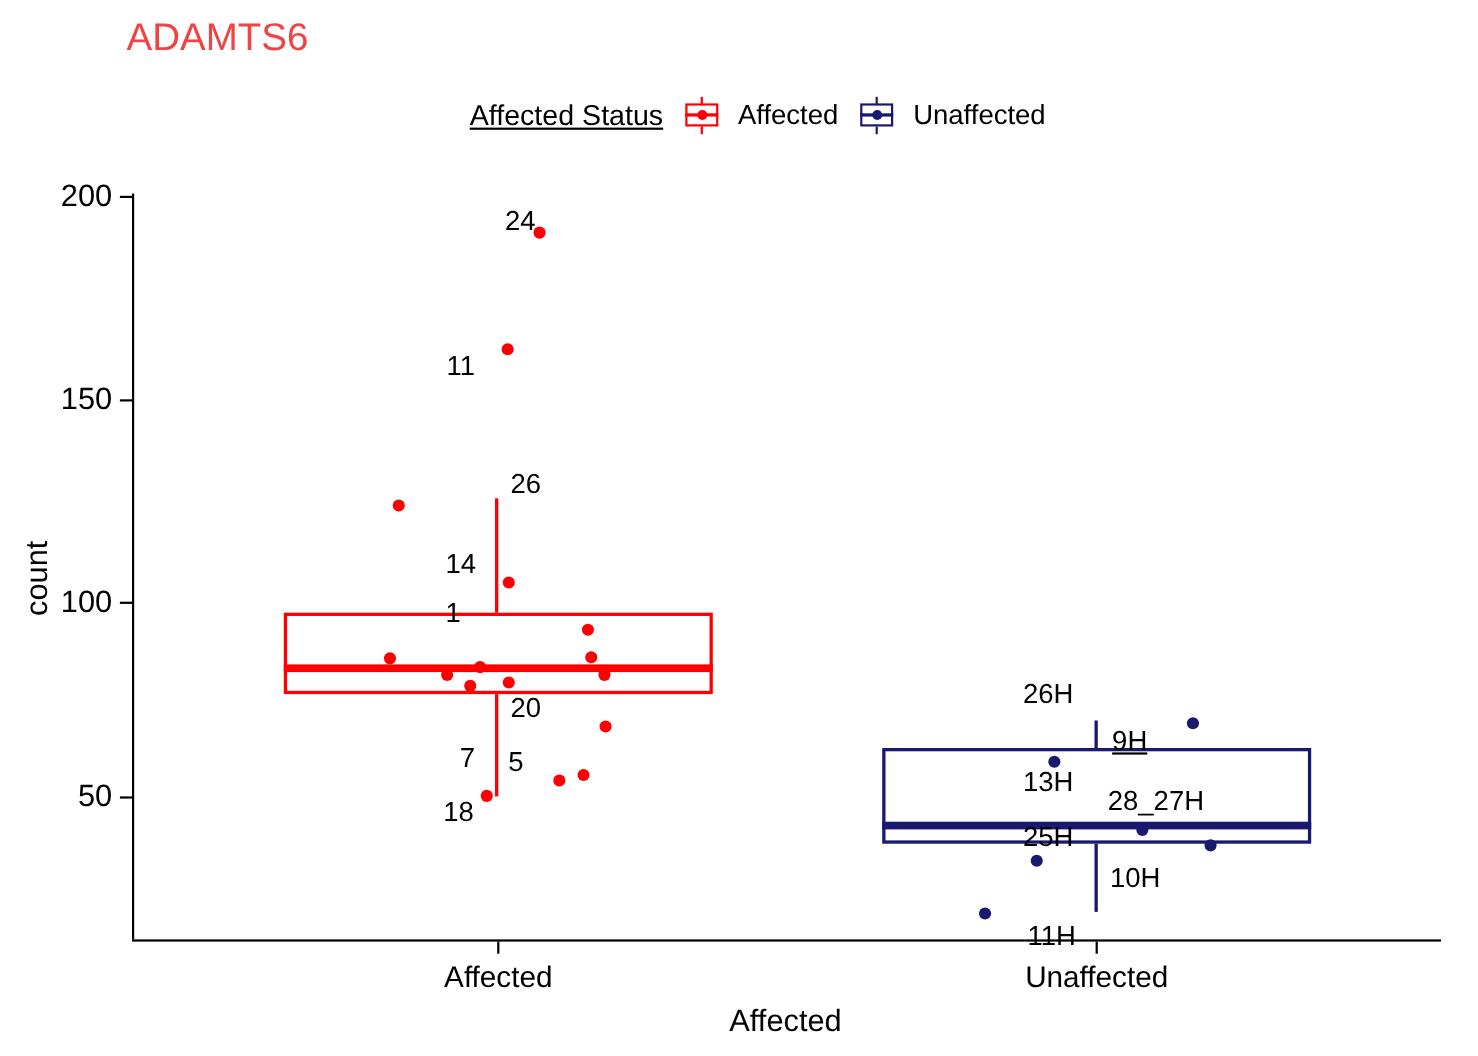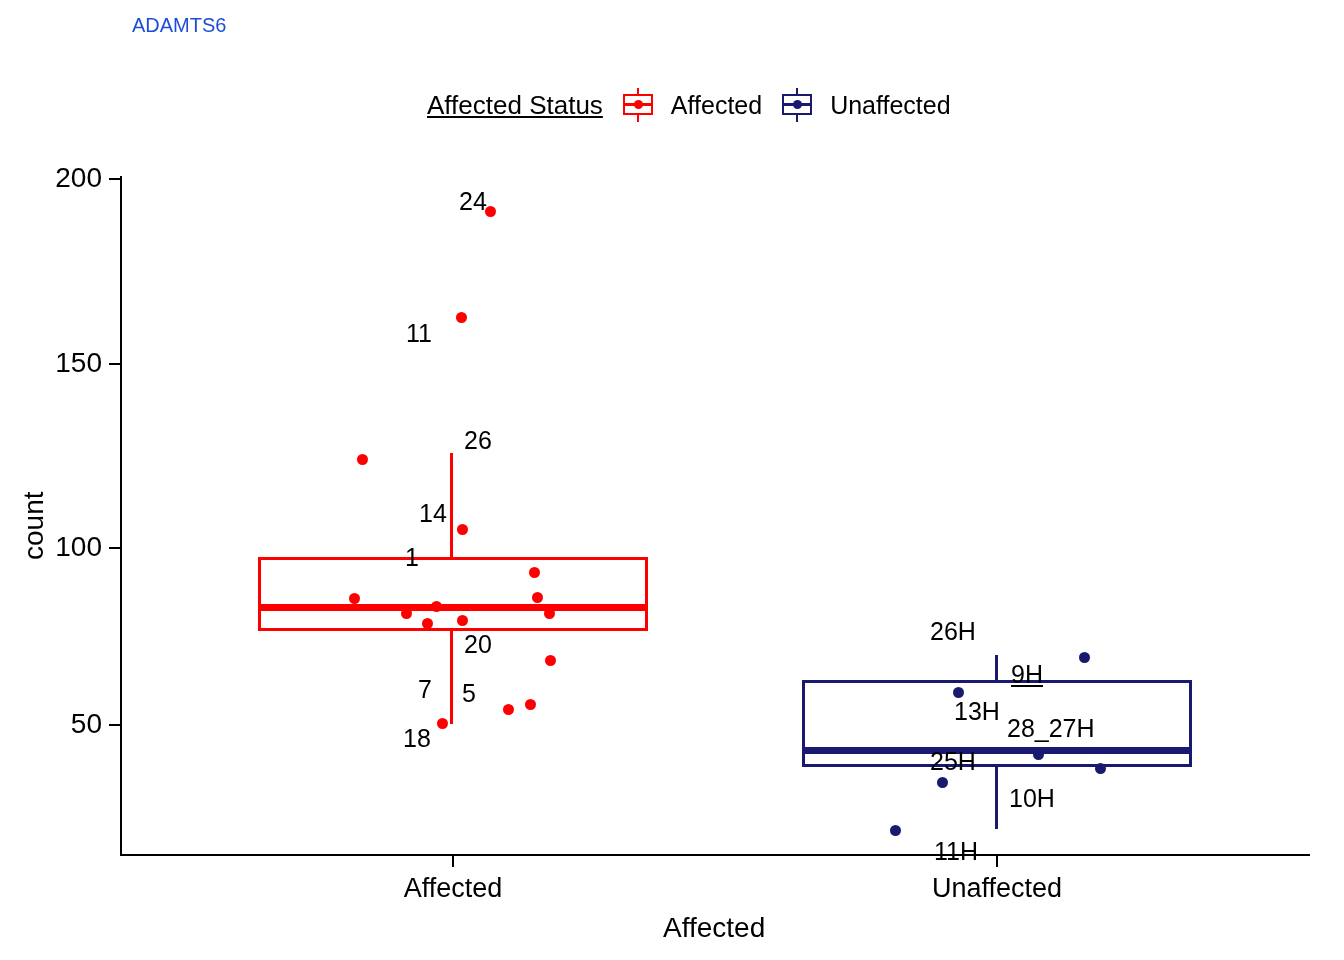--- a/index.html
+++ b/index.html
@@ -14,24 +14,24 @@
     color: #000000;
     overflow: hidden;
   }
   #plot-root {
     position: relative;
     width: 1344px;
     height: 960px;
   }
   .plot-title {
     position: absolute;
-    left: 132px;
+    left: 115px;
     top: 14px;
-    font-size: 20px;
-    color: #1d4ed8;
+    font-size: 35px;
+    color: #ef4444;
     white-space: nowrap;
   }
   
   .legend {
     position: absolute;
     left: 427px;
     top: 88px;
     display: flex;
     align-items: center;
     gap: 14px;
@@ -240,27 +240,27 @@
   <div class="point" style="left:1084px; top:657px; background:#191970;"></div>
   <div class="point" style="left:958px; top:692px; background:#191970;"></div>
   <div class="point" style="left:1038px; top:754px; background:#191970;"></div>
   <div class="point" style="left:1100px; top:768px; background:#191970;"></div>
   <div class="point" style="left:942px; top:782px; background:#191970;"></div>
   <div class="point" style="left:895px; top:830px; background:#191970;"></div>
 
   <div class="plabel" style="left:459px; top:187px;">24</div>
   <div class="plabel" style="left:406px; top:319px;">11</div>
   <div class="plabel" style="left:464px; top:426px;">26</div>
-  <div class="plabel" style="left:419px; top:499px;">14</div>
+  <div class="plabel" style="left:405px; top:499px;">14</div>
   <div class="plabel" style="left:405px; top:543px;">1</div>
   <div class="plabel" style="left:464px; top:630px;">20</div>
   <div class="plabel" style="left:418px; top:675px;">7</div>
   <div class="plabel" style="left:462px; top:679px;">5</div>
   <div class="plabel" style="left:403px; top:724px;">18</div>
   <div class="plabel" style="left:930px; top:617px;">26H</div>
   <div class="plabel" style="left:1011px; top:660px;text-decoration:underline;">9H</div>
-  <div class="plabel" style="left:930px; top:697px;margin-left:24px;">13H</div>
+  <div class="plabel" style="left:930px; top:697px;">13H</div>
   <div class="plabel" style="left:1007px; top:714px;">28_27H</div>
   <div class="plabel" style="left:930px; top:747px;">25H</div>
   <div class="plabel" style="left:1009px; top:784px;">10H</div>
   <div class="plabel" style="left:934px; top:825px;margin-top:12px;">11H</div>
 
 </div>
 
 </body></html>

